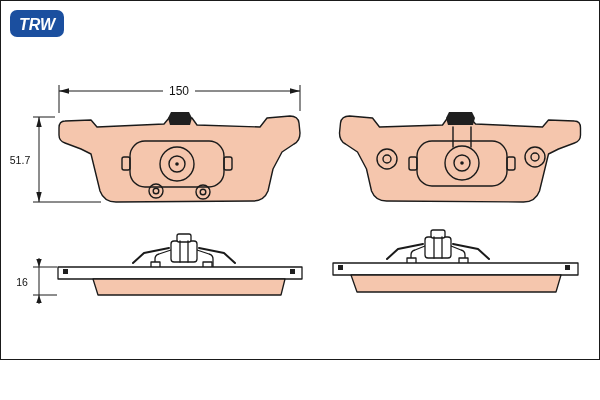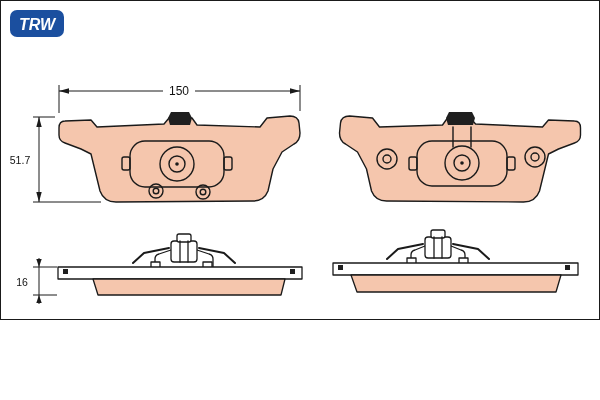--- a/index.html
+++ b/index.html
@@ -1,17 +1,17 @@
 <!DOCTYPE html>
 <html><head>
 <meta charset="utf-8">
 <style>
   html,body { margin:0; padding:0; background:#ffffff; }
   .canvas {
-    position:relative; width:600px; height:320px;
+    position:relative; width:600px; height:360px;
     background:#ffffff; border:1.5px solid #1a1a1a; box-sizing:border-box;
     font-family:"Liberation Sans", sans-serif;
   }
   svg { position:absolute; inset:0; display:block; }
   text { font-family:"Liberation Sans", sans-serif; }
 </style>
 </head>
 <body>
 
 <div class="canvas">

